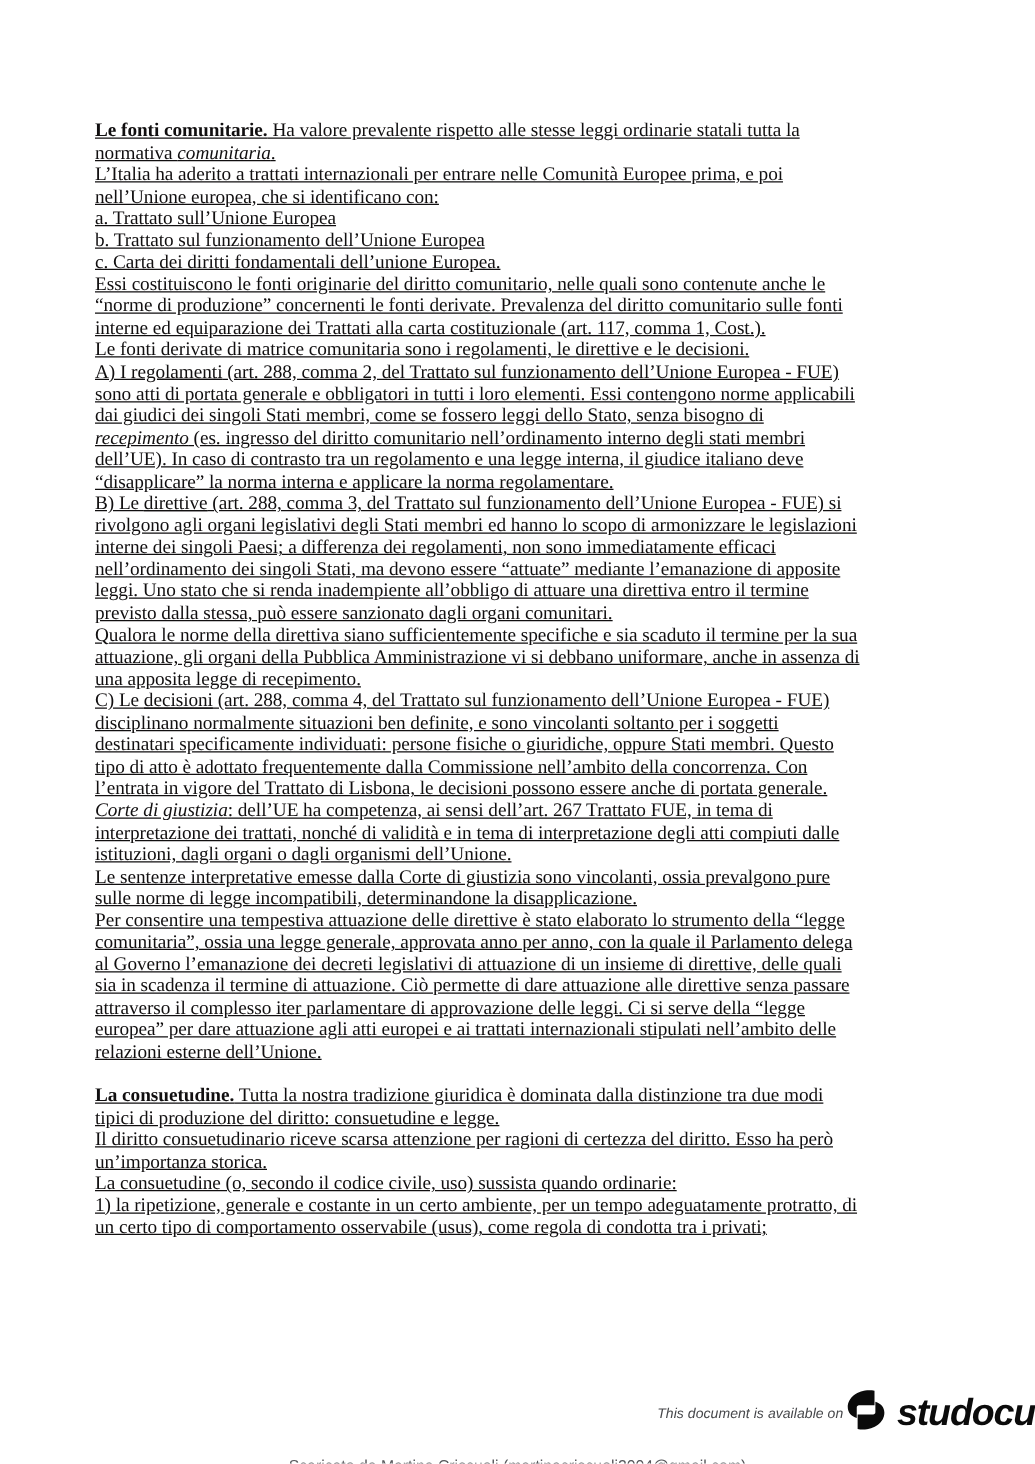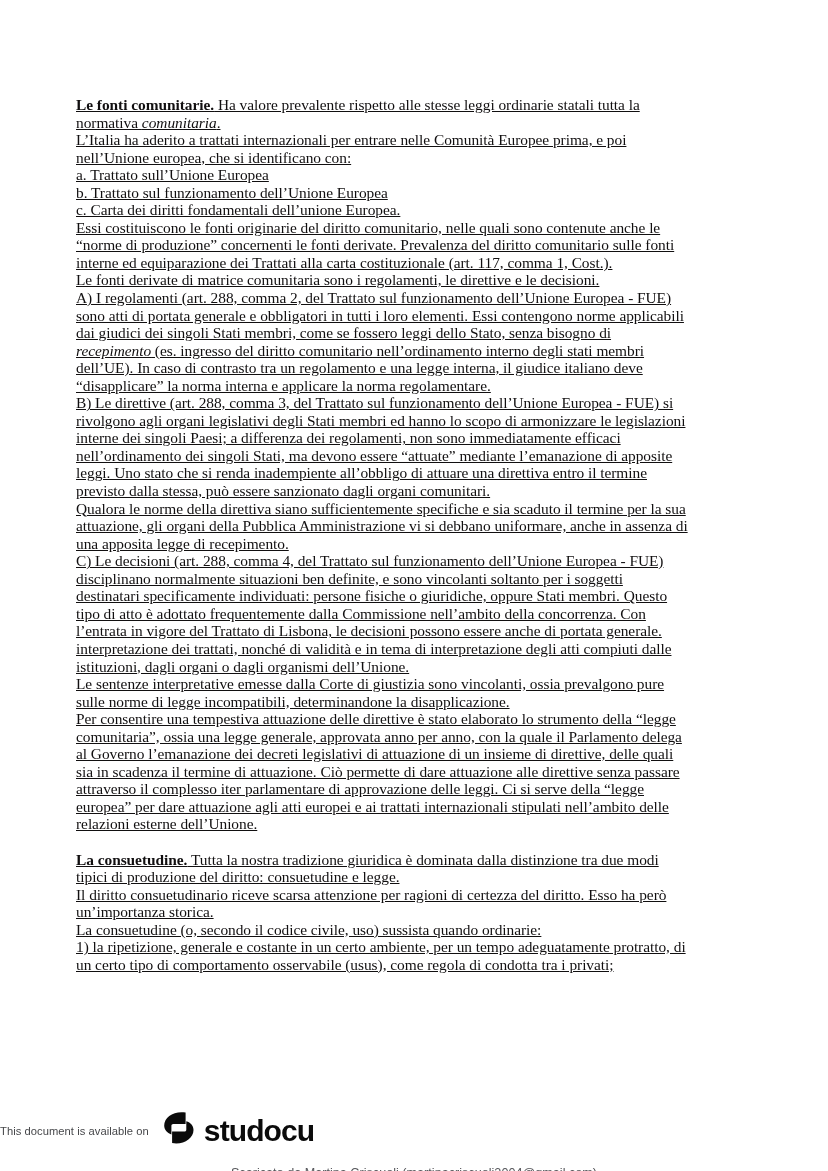--- a/index.html
+++ b/index.html
@@ -40,23 +40,24 @@
     position: absolute;
     left: 0;
     top: 1110px;
     width: 828px;
     text-align: center;
     font-family: "Liberation Sans", "DejaVu Sans", sans-serif;
   }
   .footer-brand {
     display: flex;
     align-items: center;
-    justify-content: flex-start;
-    gap: 12px;
+    justify-content: flex-end;
+    gap: 0;
     height: 40px;
+    font-style: italic;
   }
   .footer-avail {
     font-size: 11.2px;
     color: #46474a;
     letter-spacing: 0.05px;
     position: relative;
     top: 1px;
   }
   .logo-wrap {
     display: flex;
@@ -111,20 +112,21 @@
         <div class="line"><span>leggi. Uno stato che si renda inadempiente all’obbligo di attuare una direttiva entro il termine</span></div>
         <div class="line"><span>previsto dalla stessa, può essere sanzionato dagli organi comunitari.</span></div>
         <div class="line"><span>Qualora le norme della direttiva siano sufficientemente specifiche e sia scaduto il termine per la sua</span></div>
         <div class="line"><span>attuazione, gli organi della Pubblica Amministrazione vi si debbano uniformare, anche in assenza di</span></div>
         <div class="line"><span>una apposita legge di recepimento.</span></div>
         <div class="line"><span>C) Le </span><span class="u">decisioni</span><span> (art. 288, comma 4, del Trattato sul funzionamento dell’Unione Europea - FUE)</span></div>
         <div class="line"><span>disciplinano normalmente situazioni ben definite, e sono vincolanti soltanto per i soggetti</span></div>
         <div class="line"><span>destinatari specificamente individuati: persone fisiche o giuridiche, oppure Stati membri. Questo</span></div>
         <div class="line"><span>tipo di atto è adottato frequentemente dalla Commissione nell’ambito della concorrenza. Con</span></div>
         <div class="line"><span>l’entrata in vigore del Trattato di Lisbona, le decisioni possono essere anche di portata generale.</span></div>
+        <div class="line"><span class="i">Corte di giustizia</span><span>: dell’UE ha competenza, ai sensi dell’art. 267 Trattato FUE, in tema di</span></div>
         <div class="line"><span>interpretazione dei trattati, nonché di validità e in tema di interpretazione degli atti compiuti dalle</span></div>
         <div class="line"><span>istituzioni, dagli organi o dagli organismi dell’Unione.</span></div>
         <div class="line"><span>Le sentenze interpretative emesse dalla Corte di giustizia sono vincolanti, ossia prevalgono pure</span></div>
         <div class="line"><span>sulle norme di legge incompatibili, determinandone la disapplicazione.</span></div>
         <div class="line"><span>Per consentire una tempestiva attuazione delle direttive è stato elaborato lo strumento della “legge</span></div>
         <div class="line"><span>comunitaria”, ossia una legge generale, approvata anno per anno, con la quale il Parlamento delega</span></div>
         <div class="line"><span>al Governo l’emanazione dei decreti legislativi di attuazione di un insieme di direttive, delle quali</span></div>
         <div class="line"><span>sia in scadenza il termine di attuazione. Ciò permette di dare attuazione alle direttive senza passare</span></div>
         <div class="line"><span>attraverso il complesso iter parlamentare di approvazione delle leggi. Ci si serve della “legge</span></div>
         <div class="line"><span>europea” per dare attuazione agli atti europei e ai trattati internazionali stipulati nell’ambito delle</span></div>

